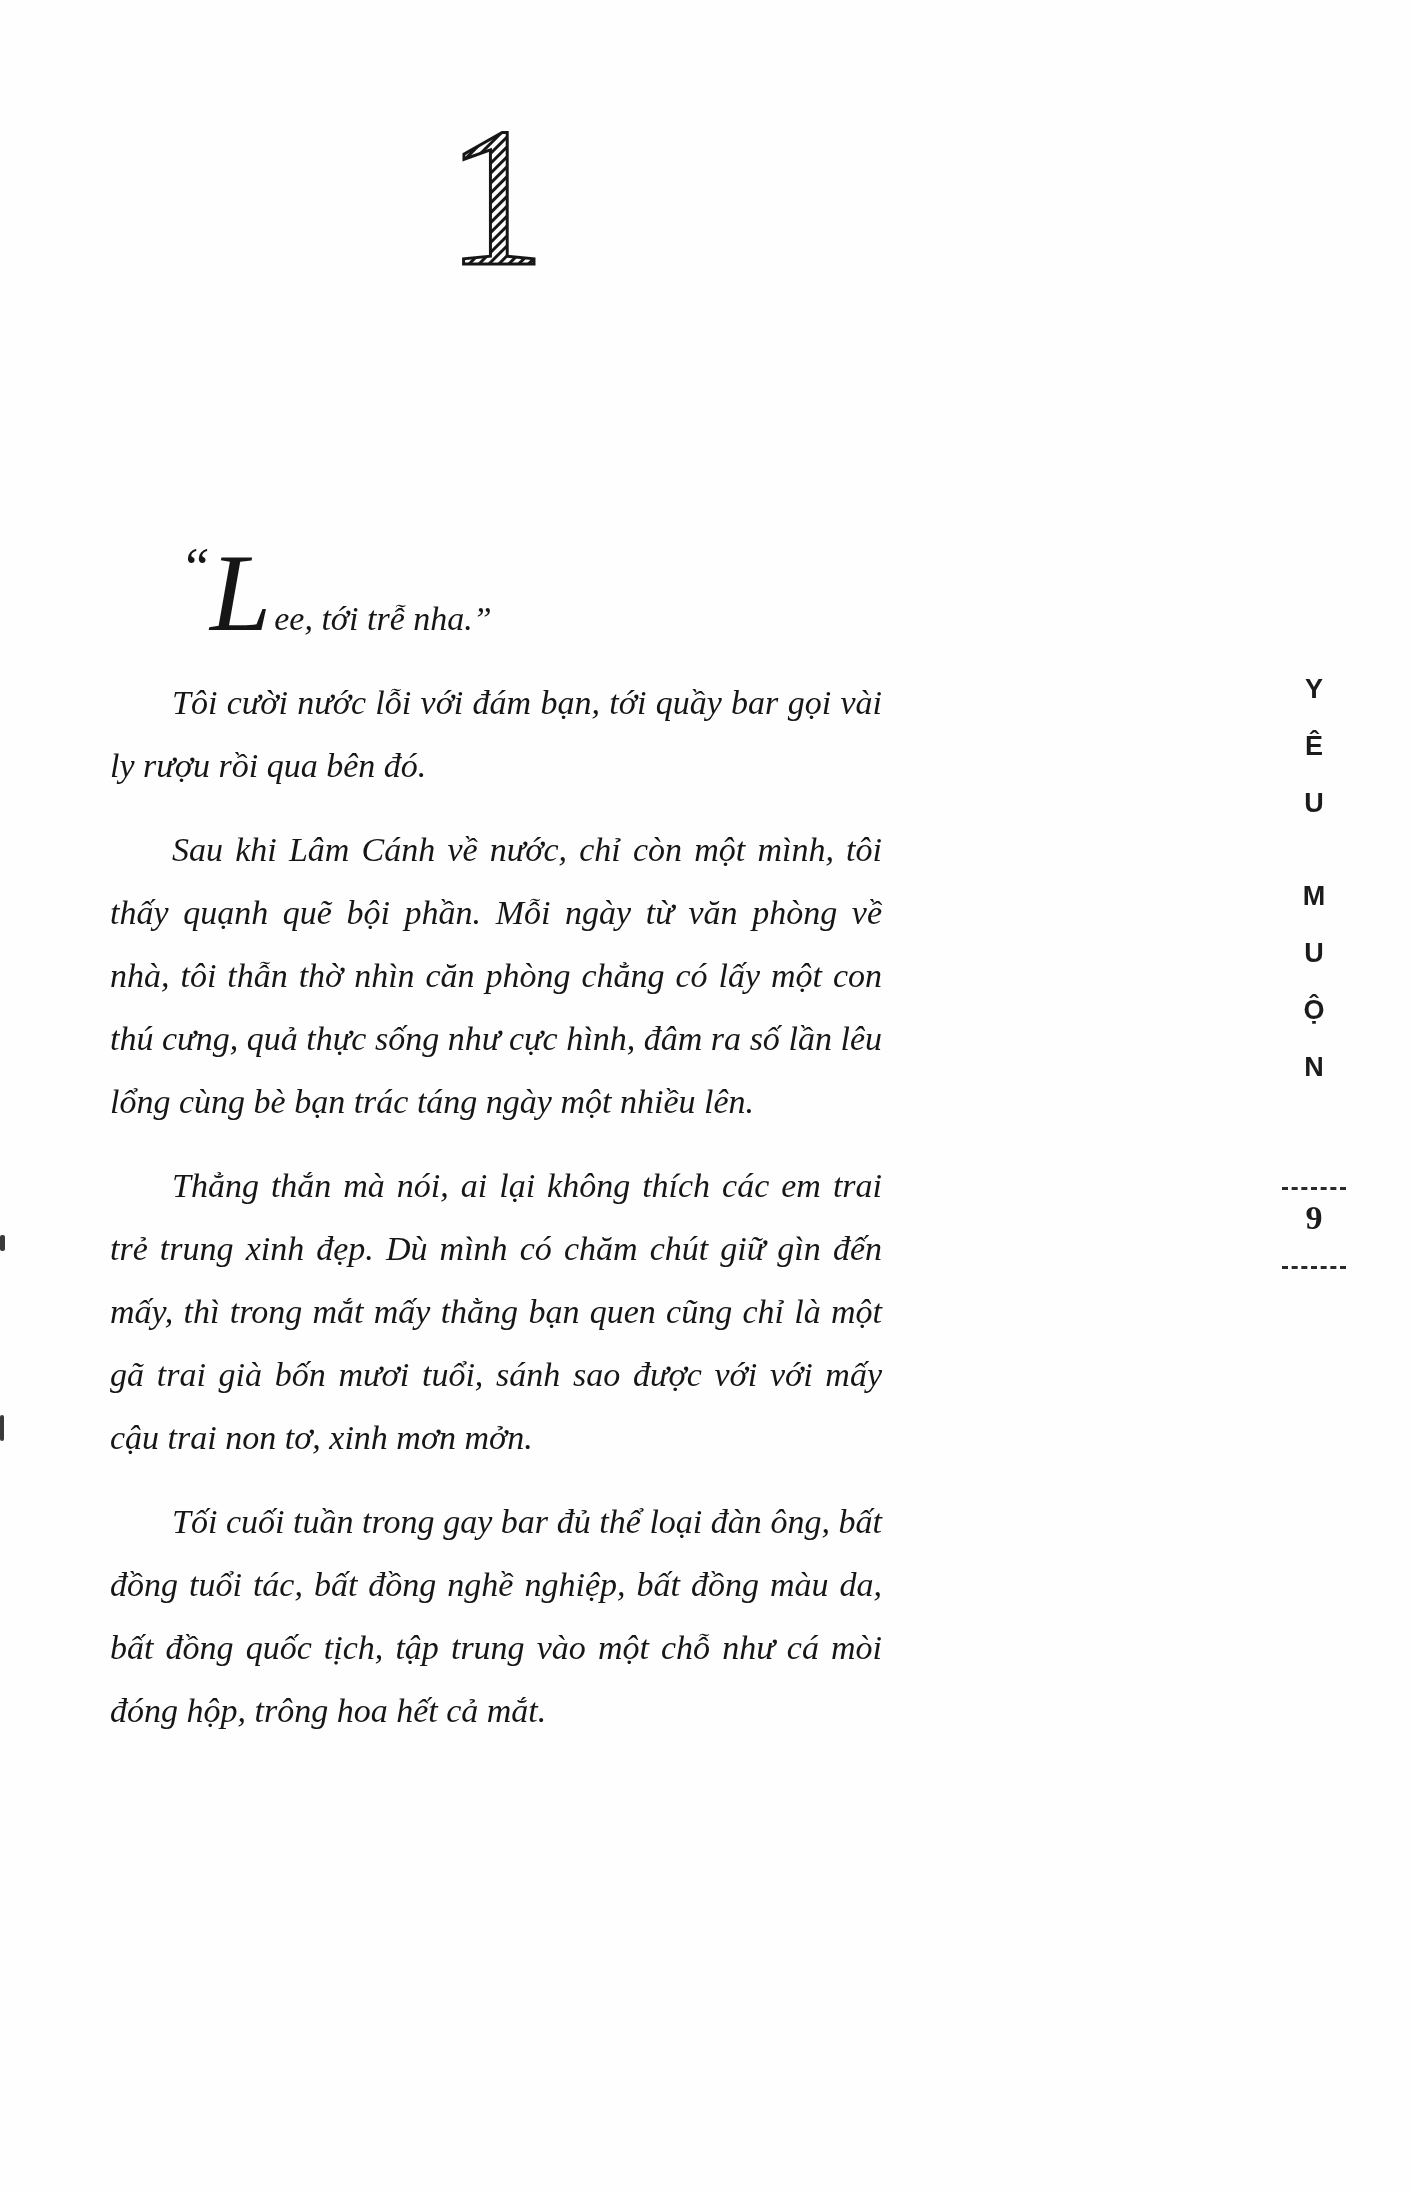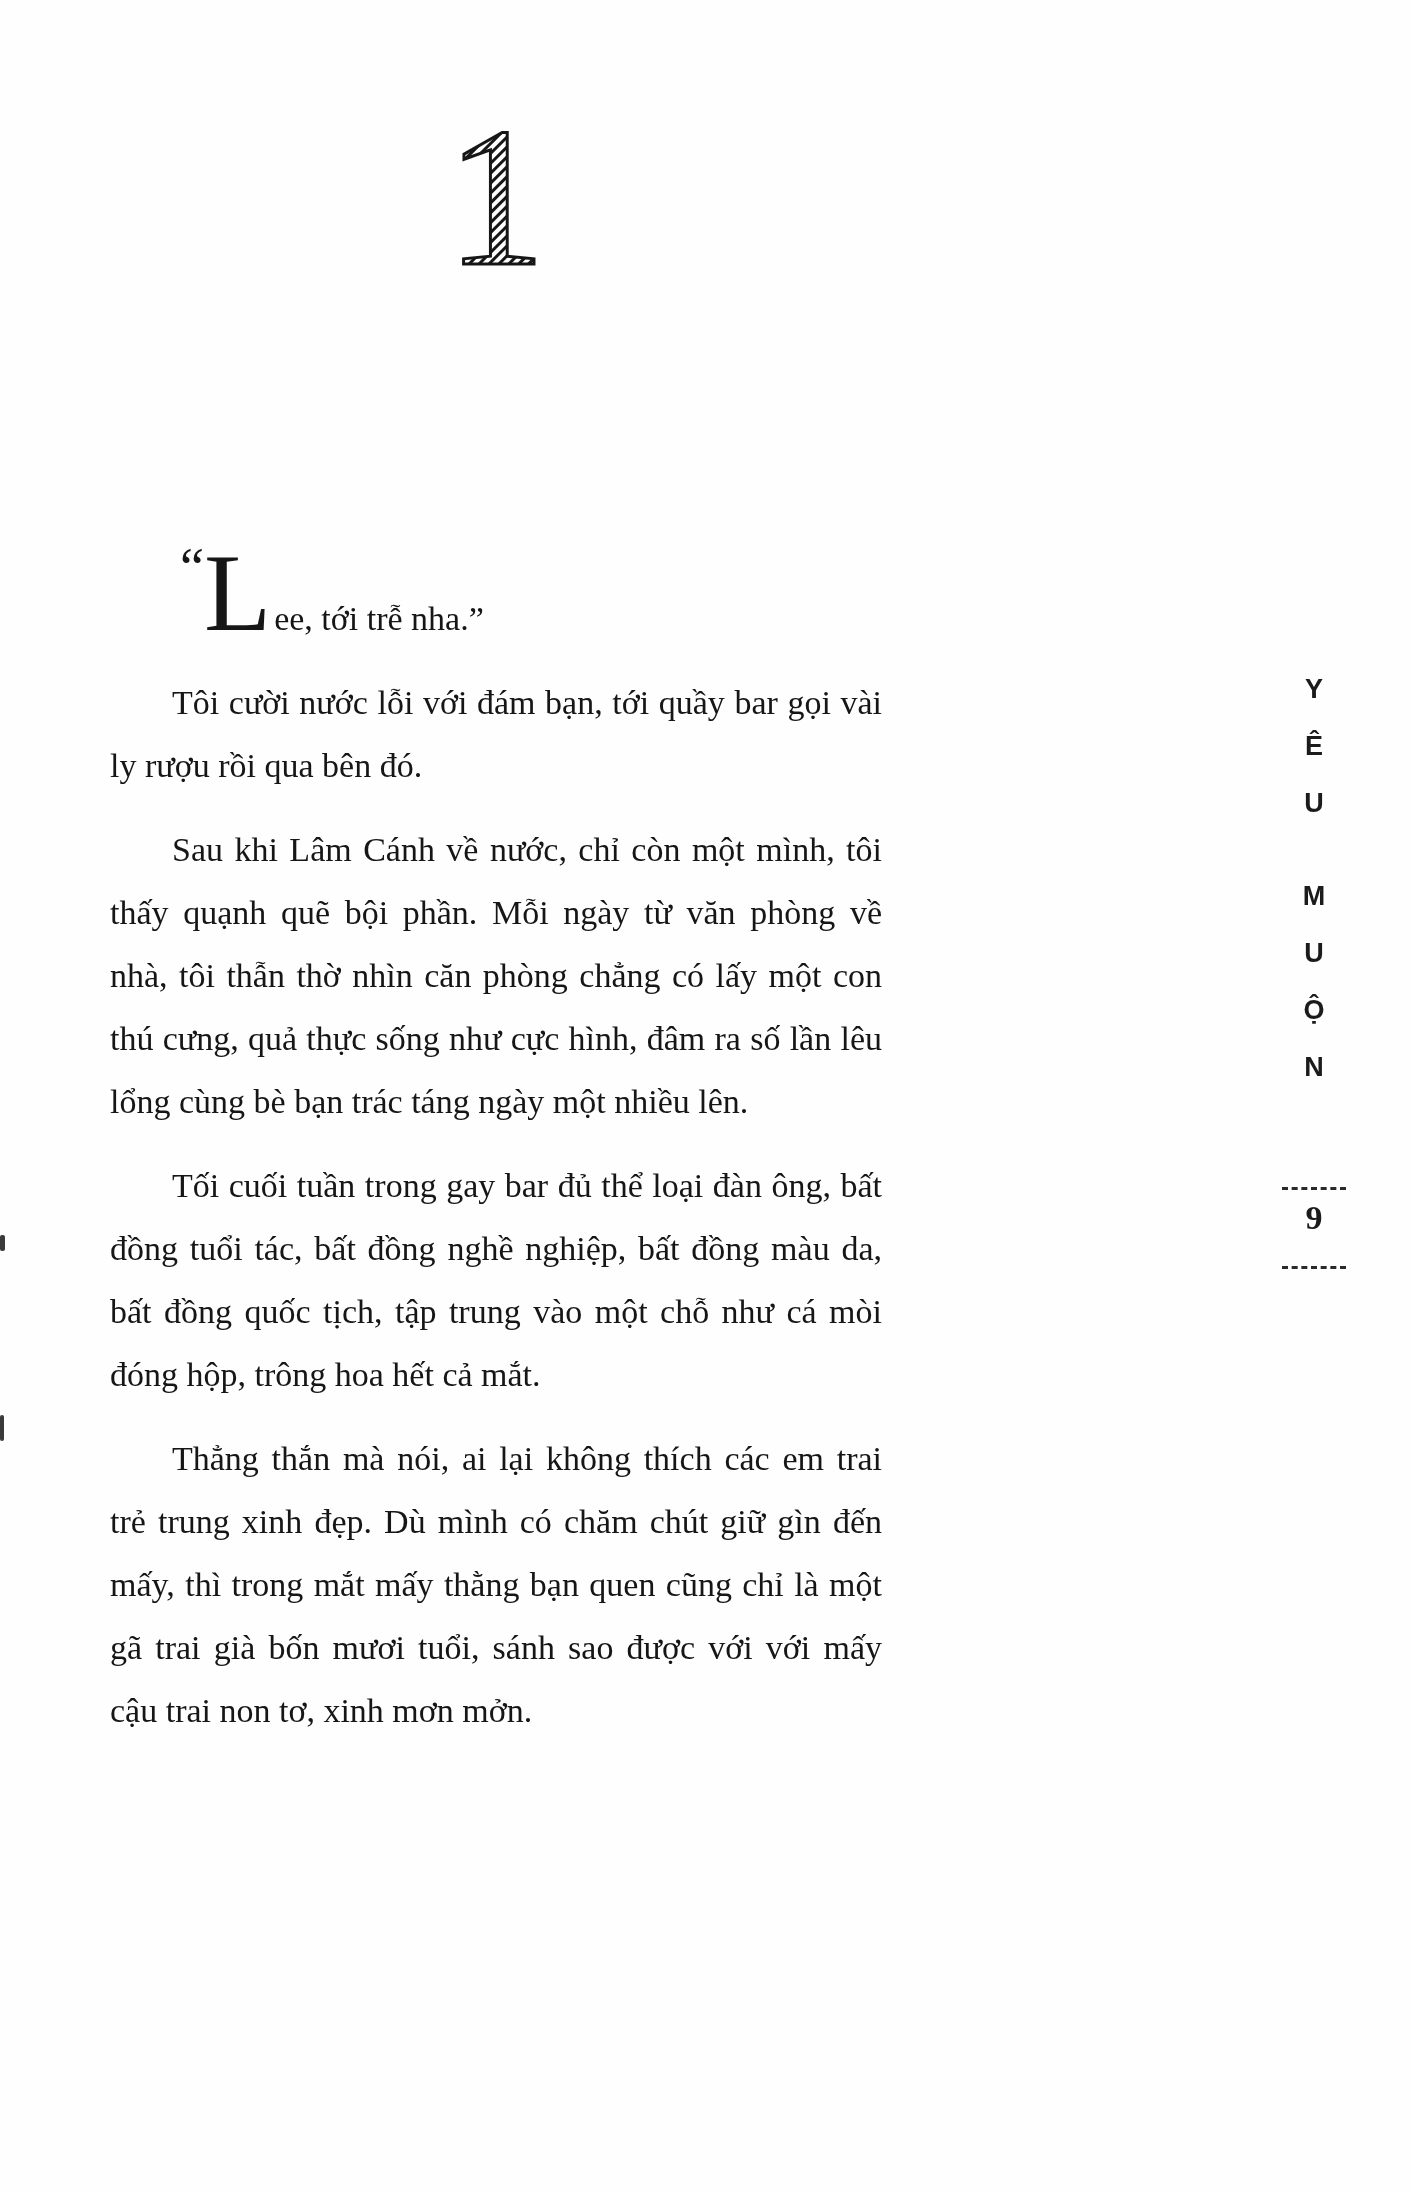--- a/index.html
+++ b/index.html
@@ -33,20 +33,21 @@
     width: 772px;
     font-family: "Liberation Serif", "DejaVu Serif", serif;
     font-size: 34px;
     line-height: 63px;
     text-align: justify;
     color: #161616;
   }
   .para {
     margin: 0 0 21px 0;
     text-indent: 62px;
+    font-style: italic;
   }
   .para.first {
     text-indent: 70px;
     text-align: left;
   }
   .open-quote {
     font-size: 54px;
     line-height: 0;
     vertical-align: 44px;
     letter-spacing: -2px;
@@ -119,22 +120,22 @@
         </pattern>
       </defs>
       <text x="75" y="152" text-anchor="middle" font-family="Liberation Serif, DejaVu Serif, serif" font-size="200" fill="url(#hatch)" stroke="#161616" stroke-width="3">1</text>
     </svg>
   </div>
 
   <div class="body-text">
     <p class="para first"><span class="open-quote">“</span><span class="drop-cap">L</span><span>ee, tới trễ nha.”</span></p>
     <p class="para"><span>Tôi cười nước lỗi với đám bạn, tới quầy bar gọi vài ly rượu rồi qua bên đó.</span></p>
     <p class="para"><span>Sau khi Lâm Cánh về nước, chỉ còn một mình, tôi thấy quạnh quẽ bội phần. Mỗi ngày từ văn phòng về nhà, tôi thẫn thờ nhìn căn phòng chẳng có lấy một con thú cưng, quả thực sống như cực hình, đâm ra số lần lêu lổng cùng bè bạn trác táng ngày một nhiều lên.</span></p>
+    <p class="para"><span>Thẳng thắn mà nói, ai lại không thích các em trai trẻ trung xinh đẹp. Dù mình có chăm chút giữ gìn đến mấy, thì trong mắt mấy thằng bạn quen cũng chỉ là một gã trai già bốn mươi tuổi, sánh sao được với với mấy cậu trai non tơ, xinh mơn mởn.</span></p>
     <p class="para"><span>Tối cuối tuần trong gay bar đủ thể loại đàn ông, bất đồng tuổi tác, bất đồng nghề nghiệp, bất đồng màu da, bất đồng quốc tịch, tập trung vào một chỗ như cá mòi đóng hộp, trông hoa hết cả mắt.</span></p>
-    <p class="para"><span>Thẳng thắn mà nói, ai lại không thích các em trai trẻ trung xinh đẹp. Dù mình có chăm chút giữ gìn đến mấy, thì trong mắt mấy thằng bạn quen cũng chỉ là một gã trai già bốn mươi tuổi, sánh sao được với với mấy cậu trai non tơ, xinh mơn mởn.</span></p>
   </div>
 
   <div class="sidebar">
     <span class="sidebar-letter">Y</span>
     <span class="sidebar-letter">Ê</span>
     <span class="sidebar-letter">U</span>
     <span class="sidebar-letter word-start">M</span>
     <span class="sidebar-letter">U</span>
     <span class="sidebar-letter">Ộ</span>
     <span class="sidebar-letter">N</span>

